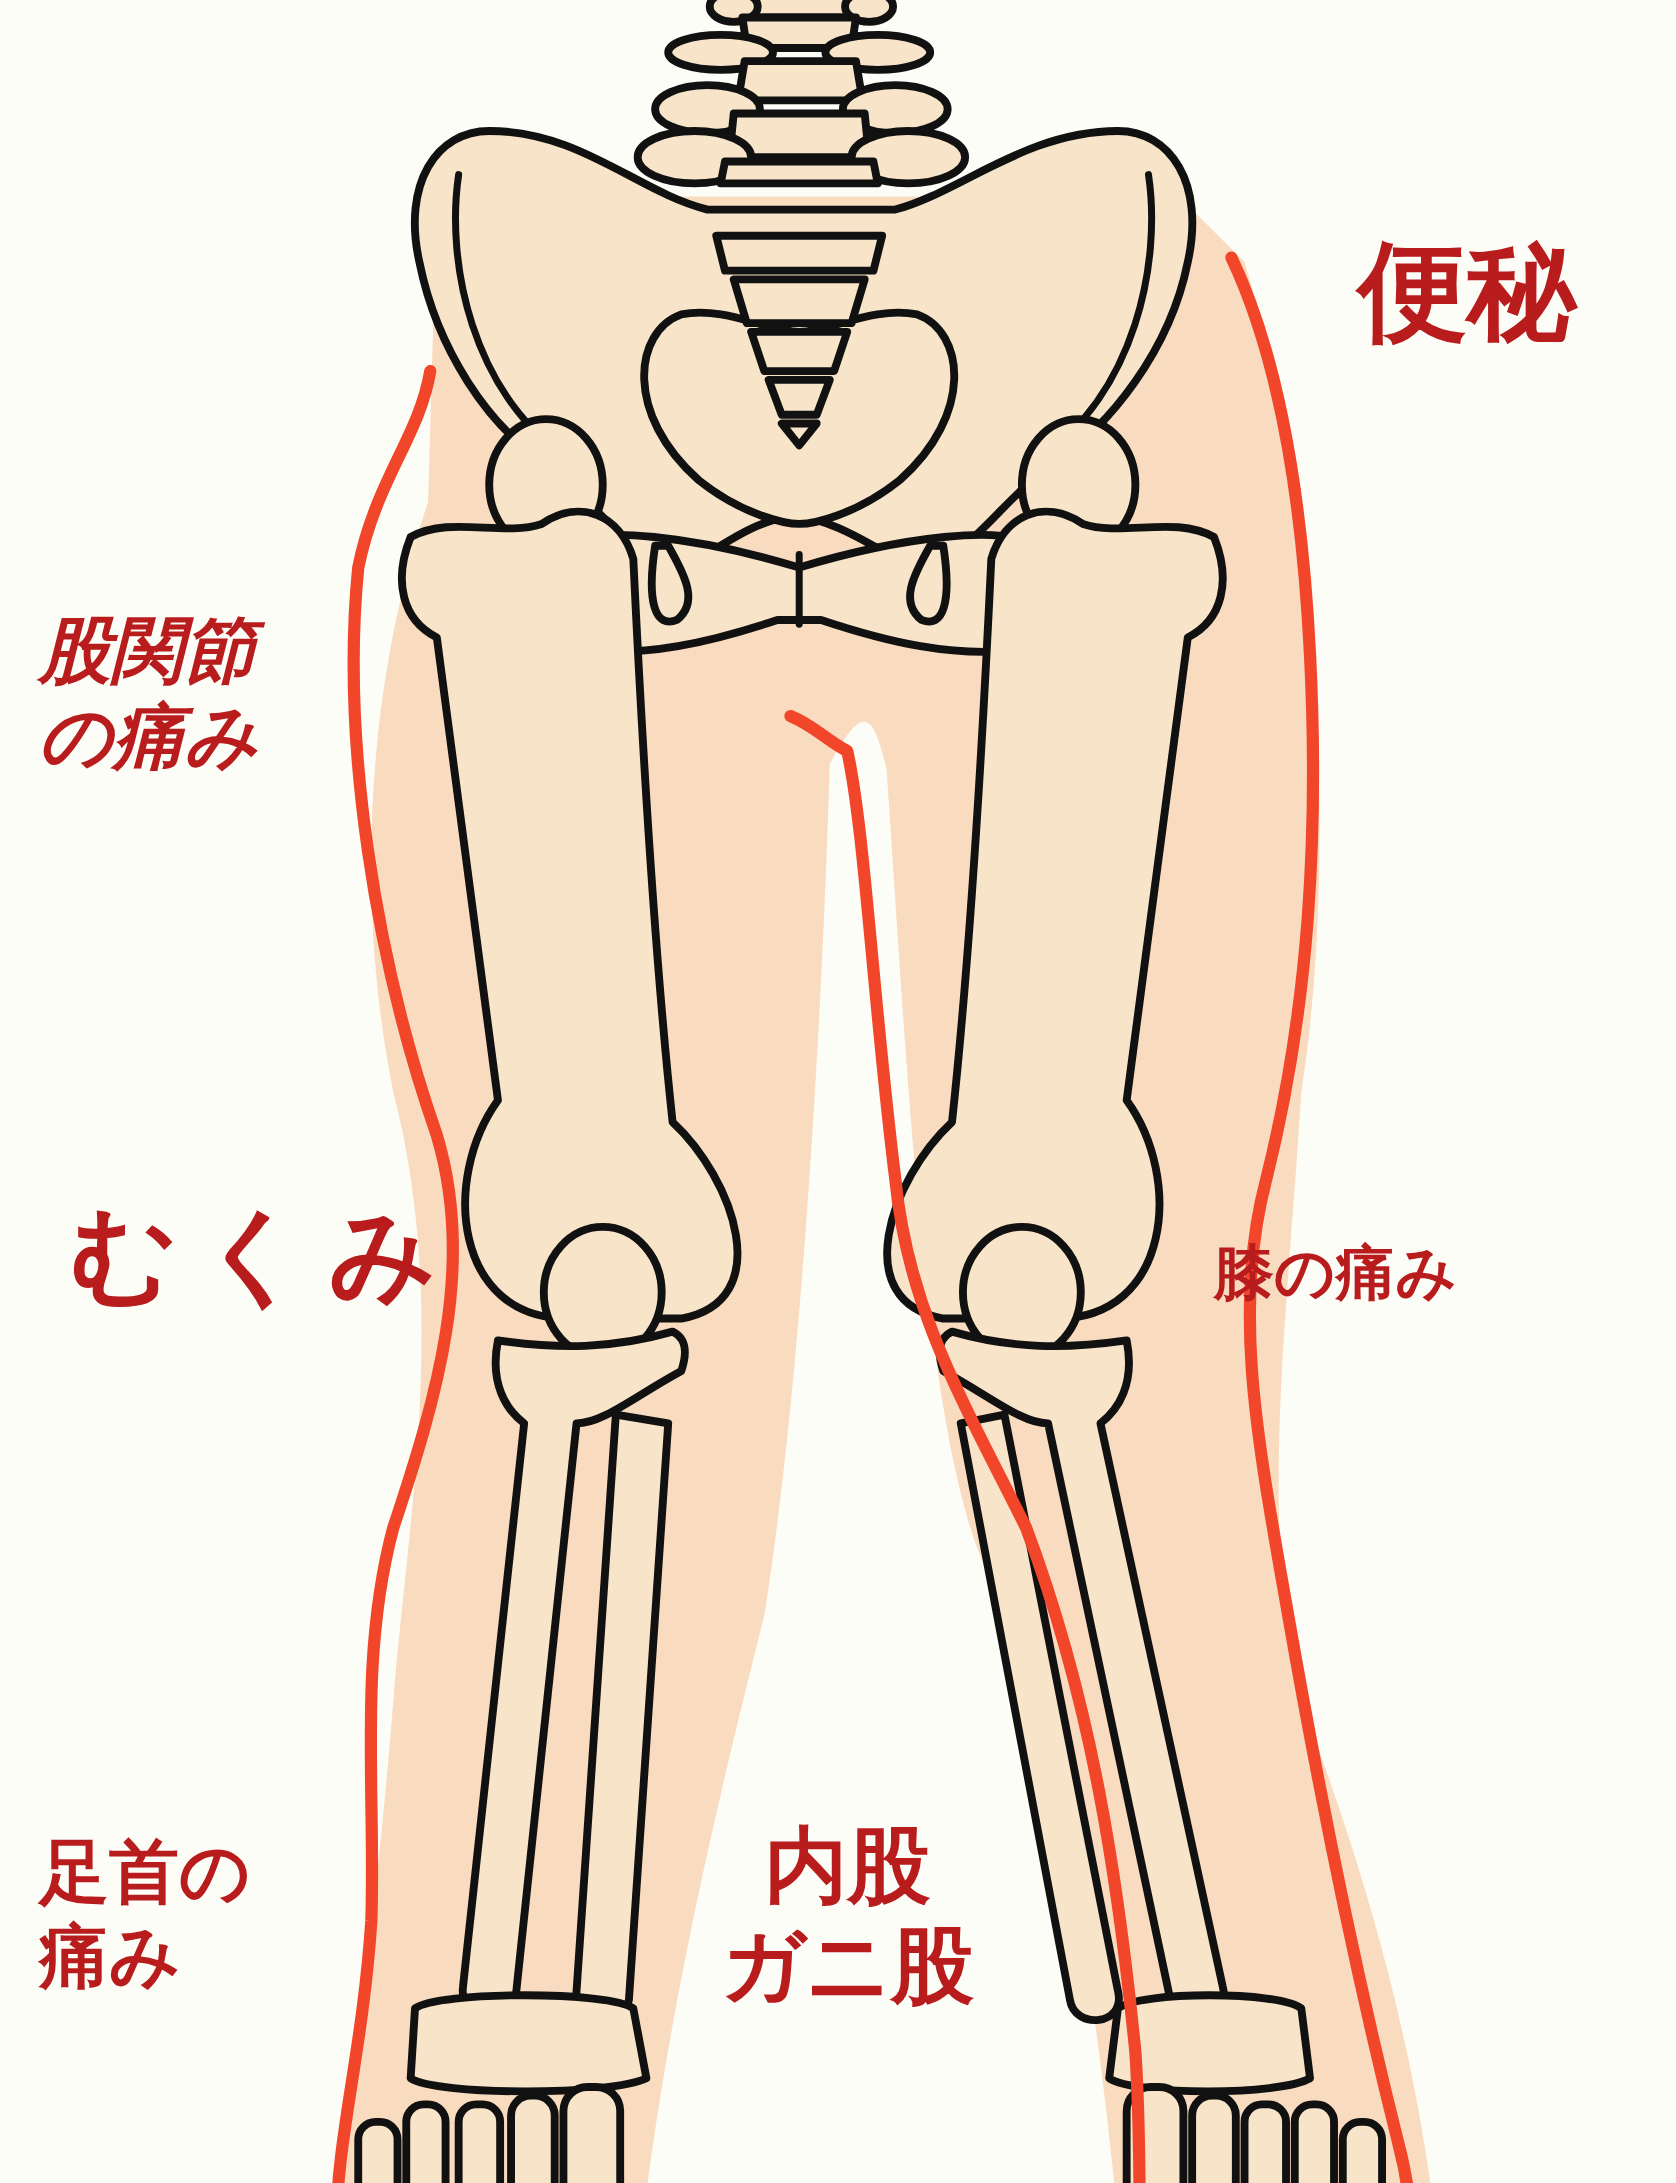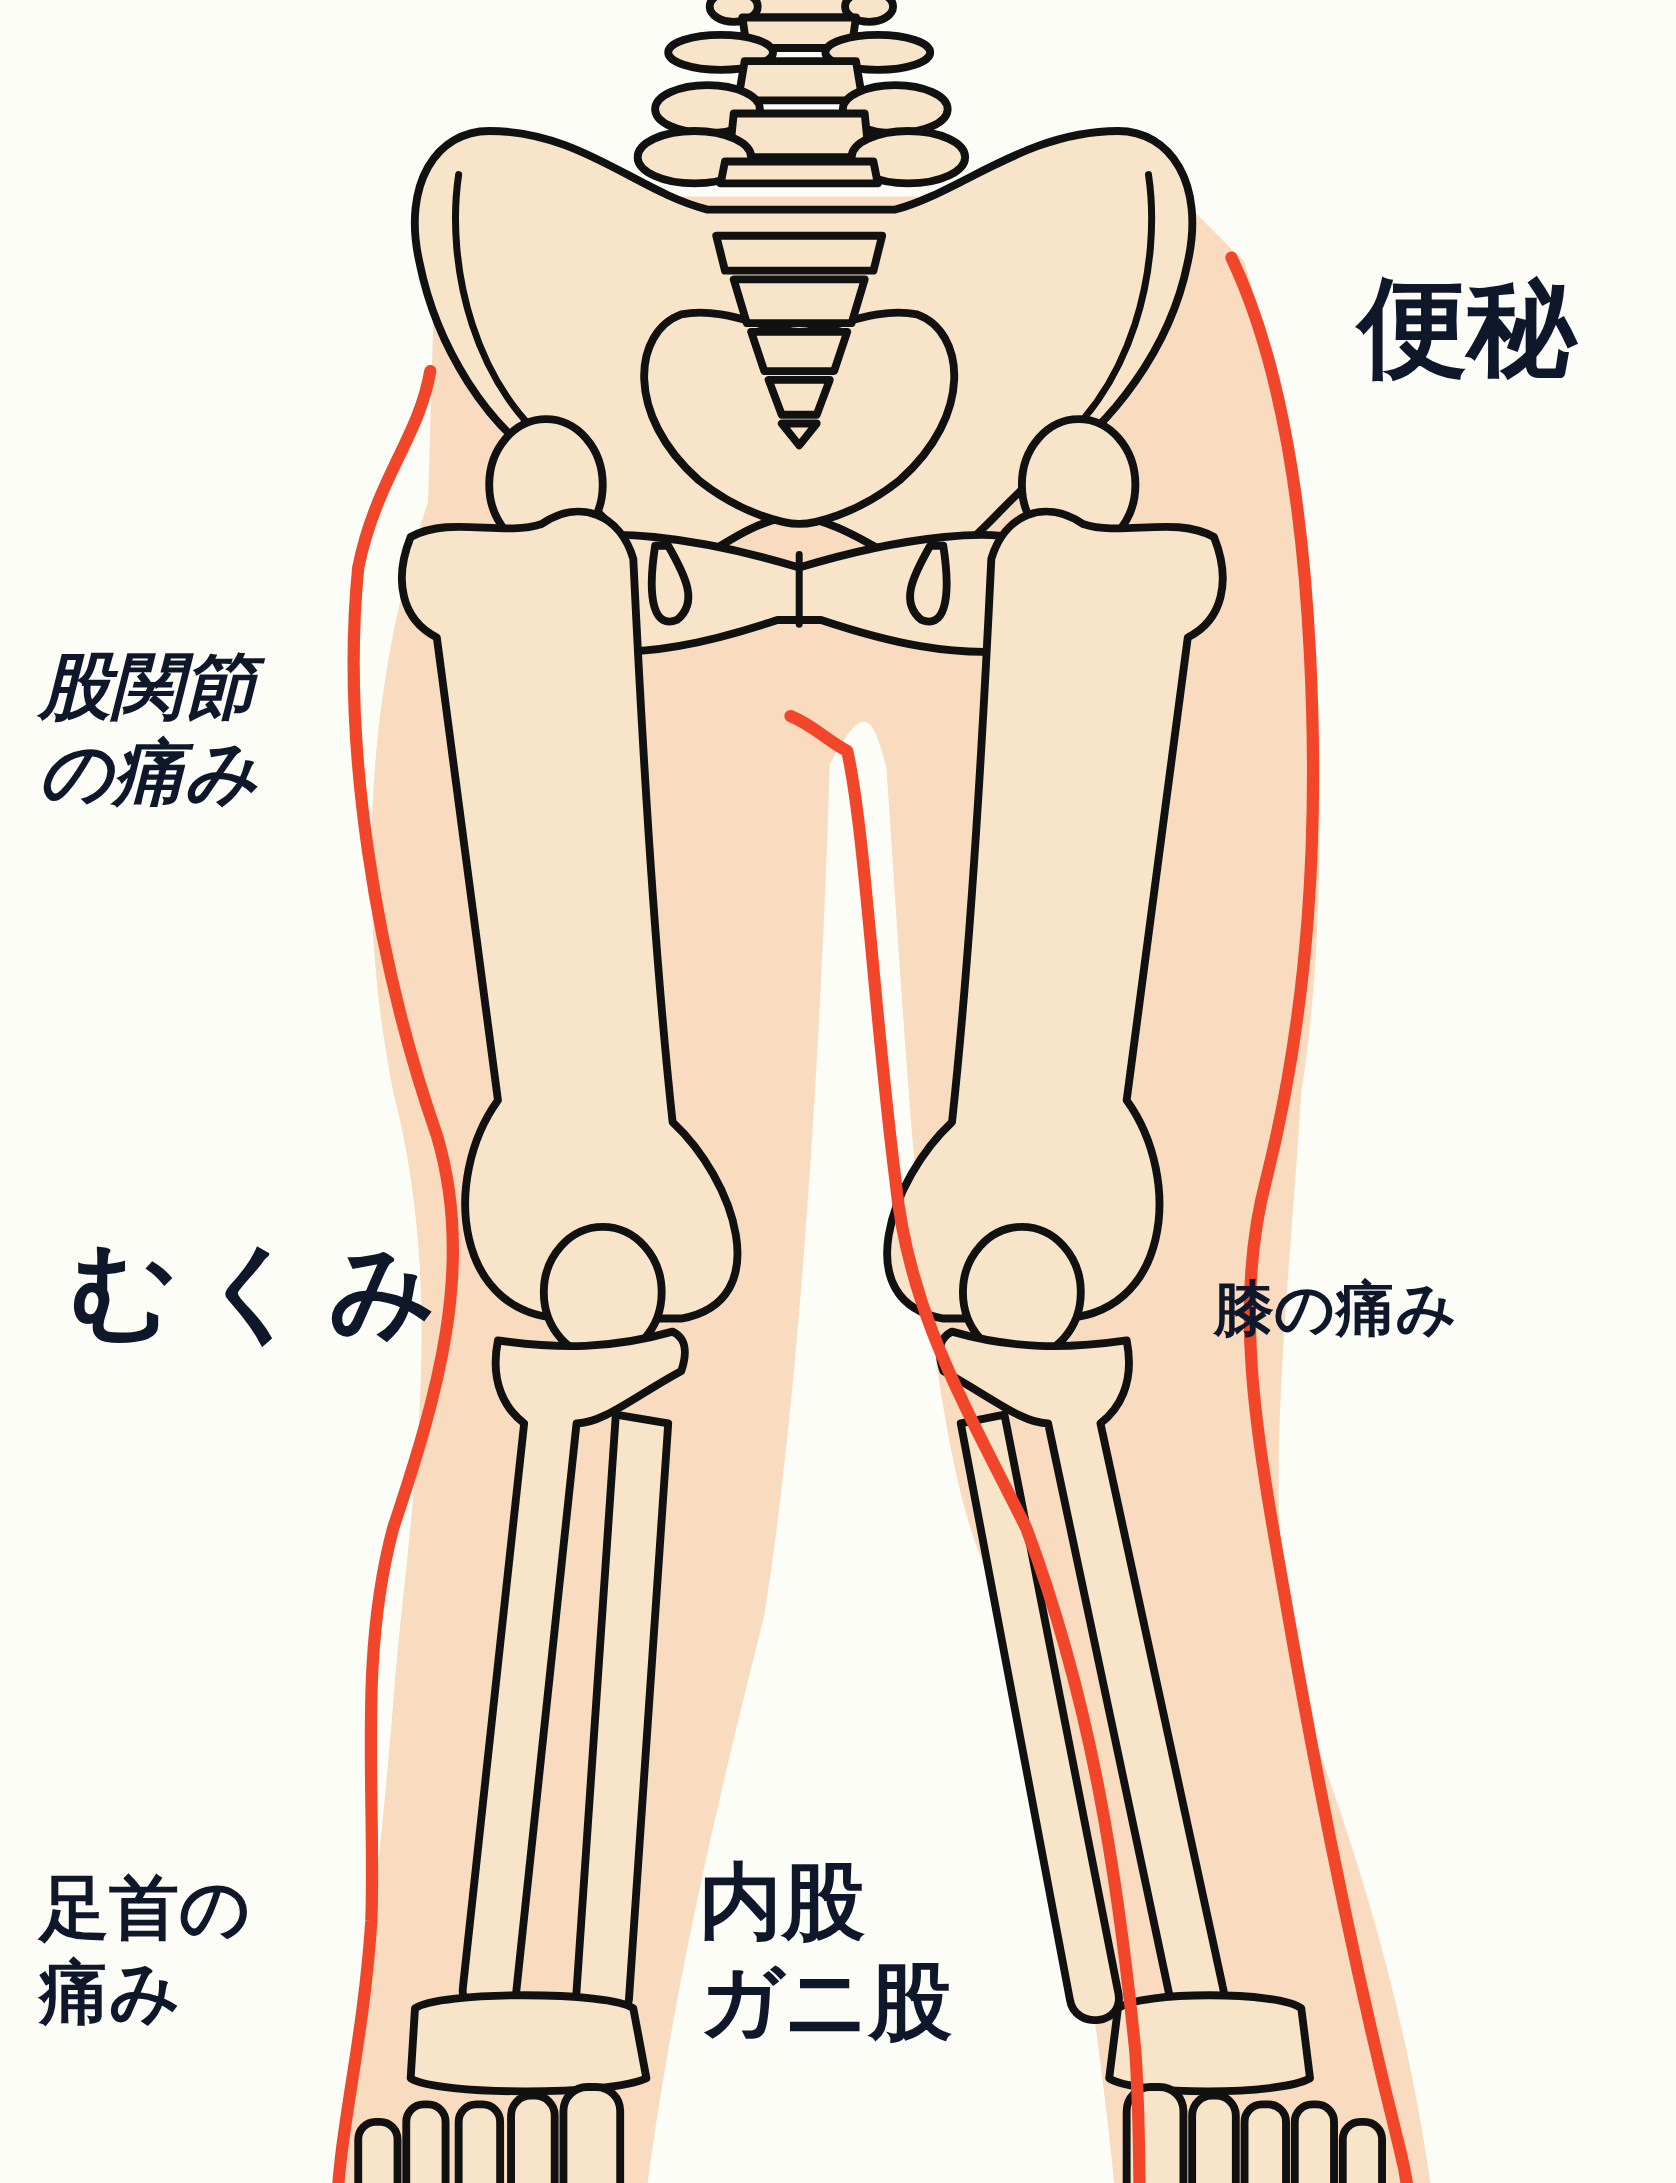--- a/index.html
+++ b/index.html
@@ -8,26 +8,25 @@
     background: #fdfdf8;
     position: relative; overflow: hidden;
     font-family: "DejaVu Sans", sans-serif;
   }
   #figure {
     position: absolute; left: 0; top: 0;
     width: 1677px; height: 2369px;
   }
   .label {
     position: absolute;
-    color: #0f172a;
+    color: #b91c1c;
     font-weight: bold;
     line-height: 1.2;
     white-space: pre-line;
     font-family: "DejaVu Sans", sans-serif;
-    margin-top: 36px;
   }
   .bone { fill: #f8e4c8; stroke: #111; stroke-width: 18; stroke-linejoin: round; stroke-linecap: round; }
   .bone-line { fill: none; stroke: #111; stroke-width: 16; stroke-linecap: round; }
   .skin { fill: #f9dbbf; stroke: none; }
   .outline { fill: none; stroke: #f2462b; stroke-width: 28; stroke-linecap: round; stroke-linejoin: round; }
 </style>
 </head>
 <body>
 
 <svg id="figure" viewBox="0 0 3840 5426" xmlns="http://www.w3.org/2000/svg">
@@ -124,15 +123,15 @@
   </g>
 </svg>
 
 <div class="label" style="left:1358px; top:227px; font-size:109px;">便秘</div>
 <div class="label" style="left:39px; top:607px; font-size:72px;font-style:italic;">股関節
 の痛み</div>
 <div class="label" style="left:70px; top:1192px; font-size:105px; letter-spacing:22px;">むくみ</div>
 <div class="label" style="left:1214px; top:1236px; font-size:60px;">膝の痛み</div>
 <div class="label" style="left:39px; top:1830px; font-size:70px;">足首の
 痛み</div>
-<div class="label" style="left:699px; top:1816px; font-size:83px; text-align:left; width:297px;">内股
+<div class="label" style="left:699px; top:1816px; font-size:83px; text-align:center; width:297px;">内股
 ガニ股</div>
 
 
 </body></html>

